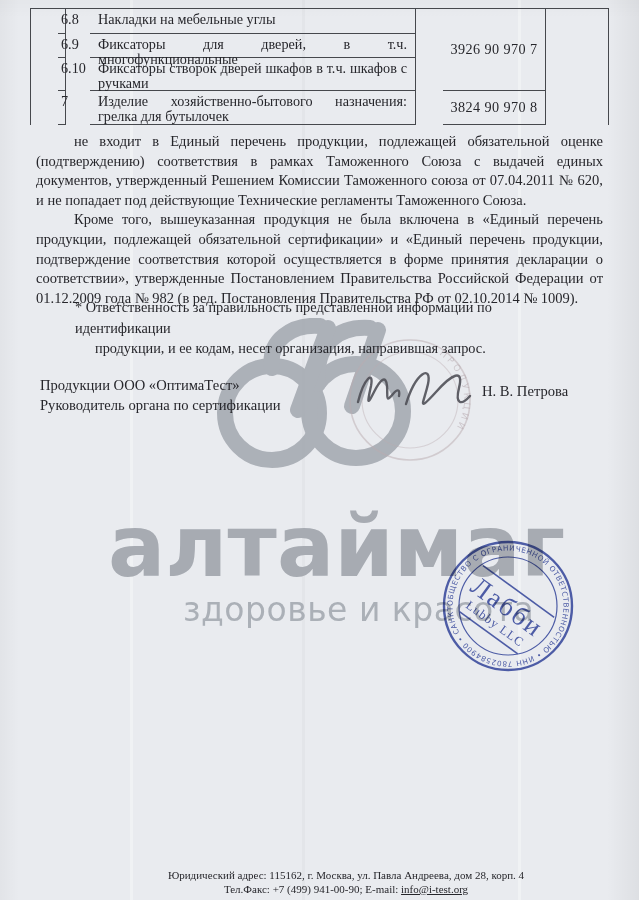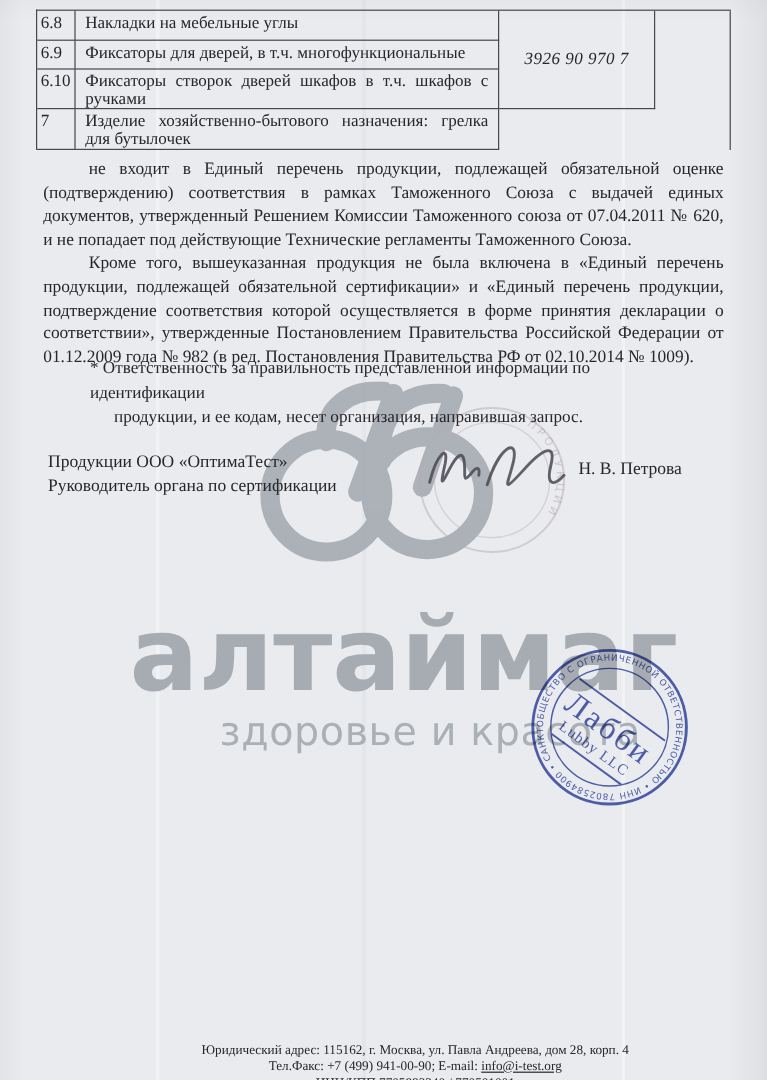--- a/index.html
+++ b/index.html
@@ -16,24 +16,24 @@
                linear-gradient(to bottom,rgba(0,0,0,.02),rgba(0,0,0,0) 2%);}
   
   .doc-table{
     position:absolute;left:30px;top:8px;z-index:3;
     display:grid;grid-template-columns:32px 353px 130px 63px;
     grid-template-rows:25px 24px 33px 34px;
     border-top:1px solid #46484d;border-left:1px solid #46484d;
     font-size:14.2px;line-height:15px;
   }
   .doc-table *{box-sizing:border-box;}
-  .cell{border-right:1px solid #46484d;border-bottom:1px solid #46484d;padding:3px 4px 1px 4px;}
+  .cell{border-right:1px solid #46484d;border-bottom:1px solid #46484d;padding:3px 4px 1px 4px;margin-left:27px;}
   .cell.num{padding-left:3px;}
   .cell.desc{padding-left:8px;padding-right:8px;text-align:justify;}
-  .cell.code{display:flex;align-items:center;justify-content:center;padding:0;letter-spacing:.4px;font-style:italic;}
+  .cell.code{display:flex;align-items:center;justify-content:center;padding:0;letter-spacing:.4px;}
   .code-merged{grid-column:3;grid-row:1/4;}
   .code-r7{grid-column:3;grid-row:4/5;}
   .empty-col{grid-column:4;grid-row:1/5;border-right:1px solid #46484d;border-bottom:none;}
   
   .body-text{
     position:absolute;left:36px;top:132px;width:567px;z-index:3;
     font-size:14.5px;line-height:19.6px;text-align:justify;
   }
   .body-text p{margin:0;text-indent:38px;}
   .footnote{
@@ -124,20 +124,21 @@
     <div class="empty-col"></div>
 
     <div class="cell num">6.9</div>
     <div class="cell desc">Фиксаторы для дверей, в т.ч. многофункциональные</div>
 
     <div class="cell num">6.10</div>
     <div class="cell desc">Фиксаторы створок дверей шкафов в т.ч. шкафов с ручками</div>
 
     <div class="cell num">7</div>
     <div class="cell desc">Изделие хозяйственно-бытового назначения: грелка для бутылочек</div>
+    <div class="cell code code-r7">3824 90 970 8</div>
   </div>
 
   <div class="body-text">
     <p>не входит в Единый перечень продукции, подлежащей обязательной оценке (подтверждению) соответствия в рамках Таможенного Союза с выдачей единых документов, утвержденный Решением Комиссии Таможенного союза от 07.04.2011 № 620, и не попадает под действующие Технические регламенты Таможенного Союза.</p>
     <p>Кроме того, вышеуказанная продукция не была включена в «Единый перечень продукции, подлежащей обязательной сертификации» и «Единый перечень продукции, подтверждение соответствия которой осуществляется в форме принятия декларации о соответствии», утвержденные Постановлением Правительства Российской Федерации от 01.12.2009 года № 982 (в ред. Постановления Правительства РФ от 02.10.2014 № 1009).</p>
   </div>
 
   <div class="footnote">
     <div class="fl1">* Ответственность за правильность представленной информации по идентификации</div>
     <div class="fl2">продукции, и ее кодам, несет организация, направившая запрос.</div>

